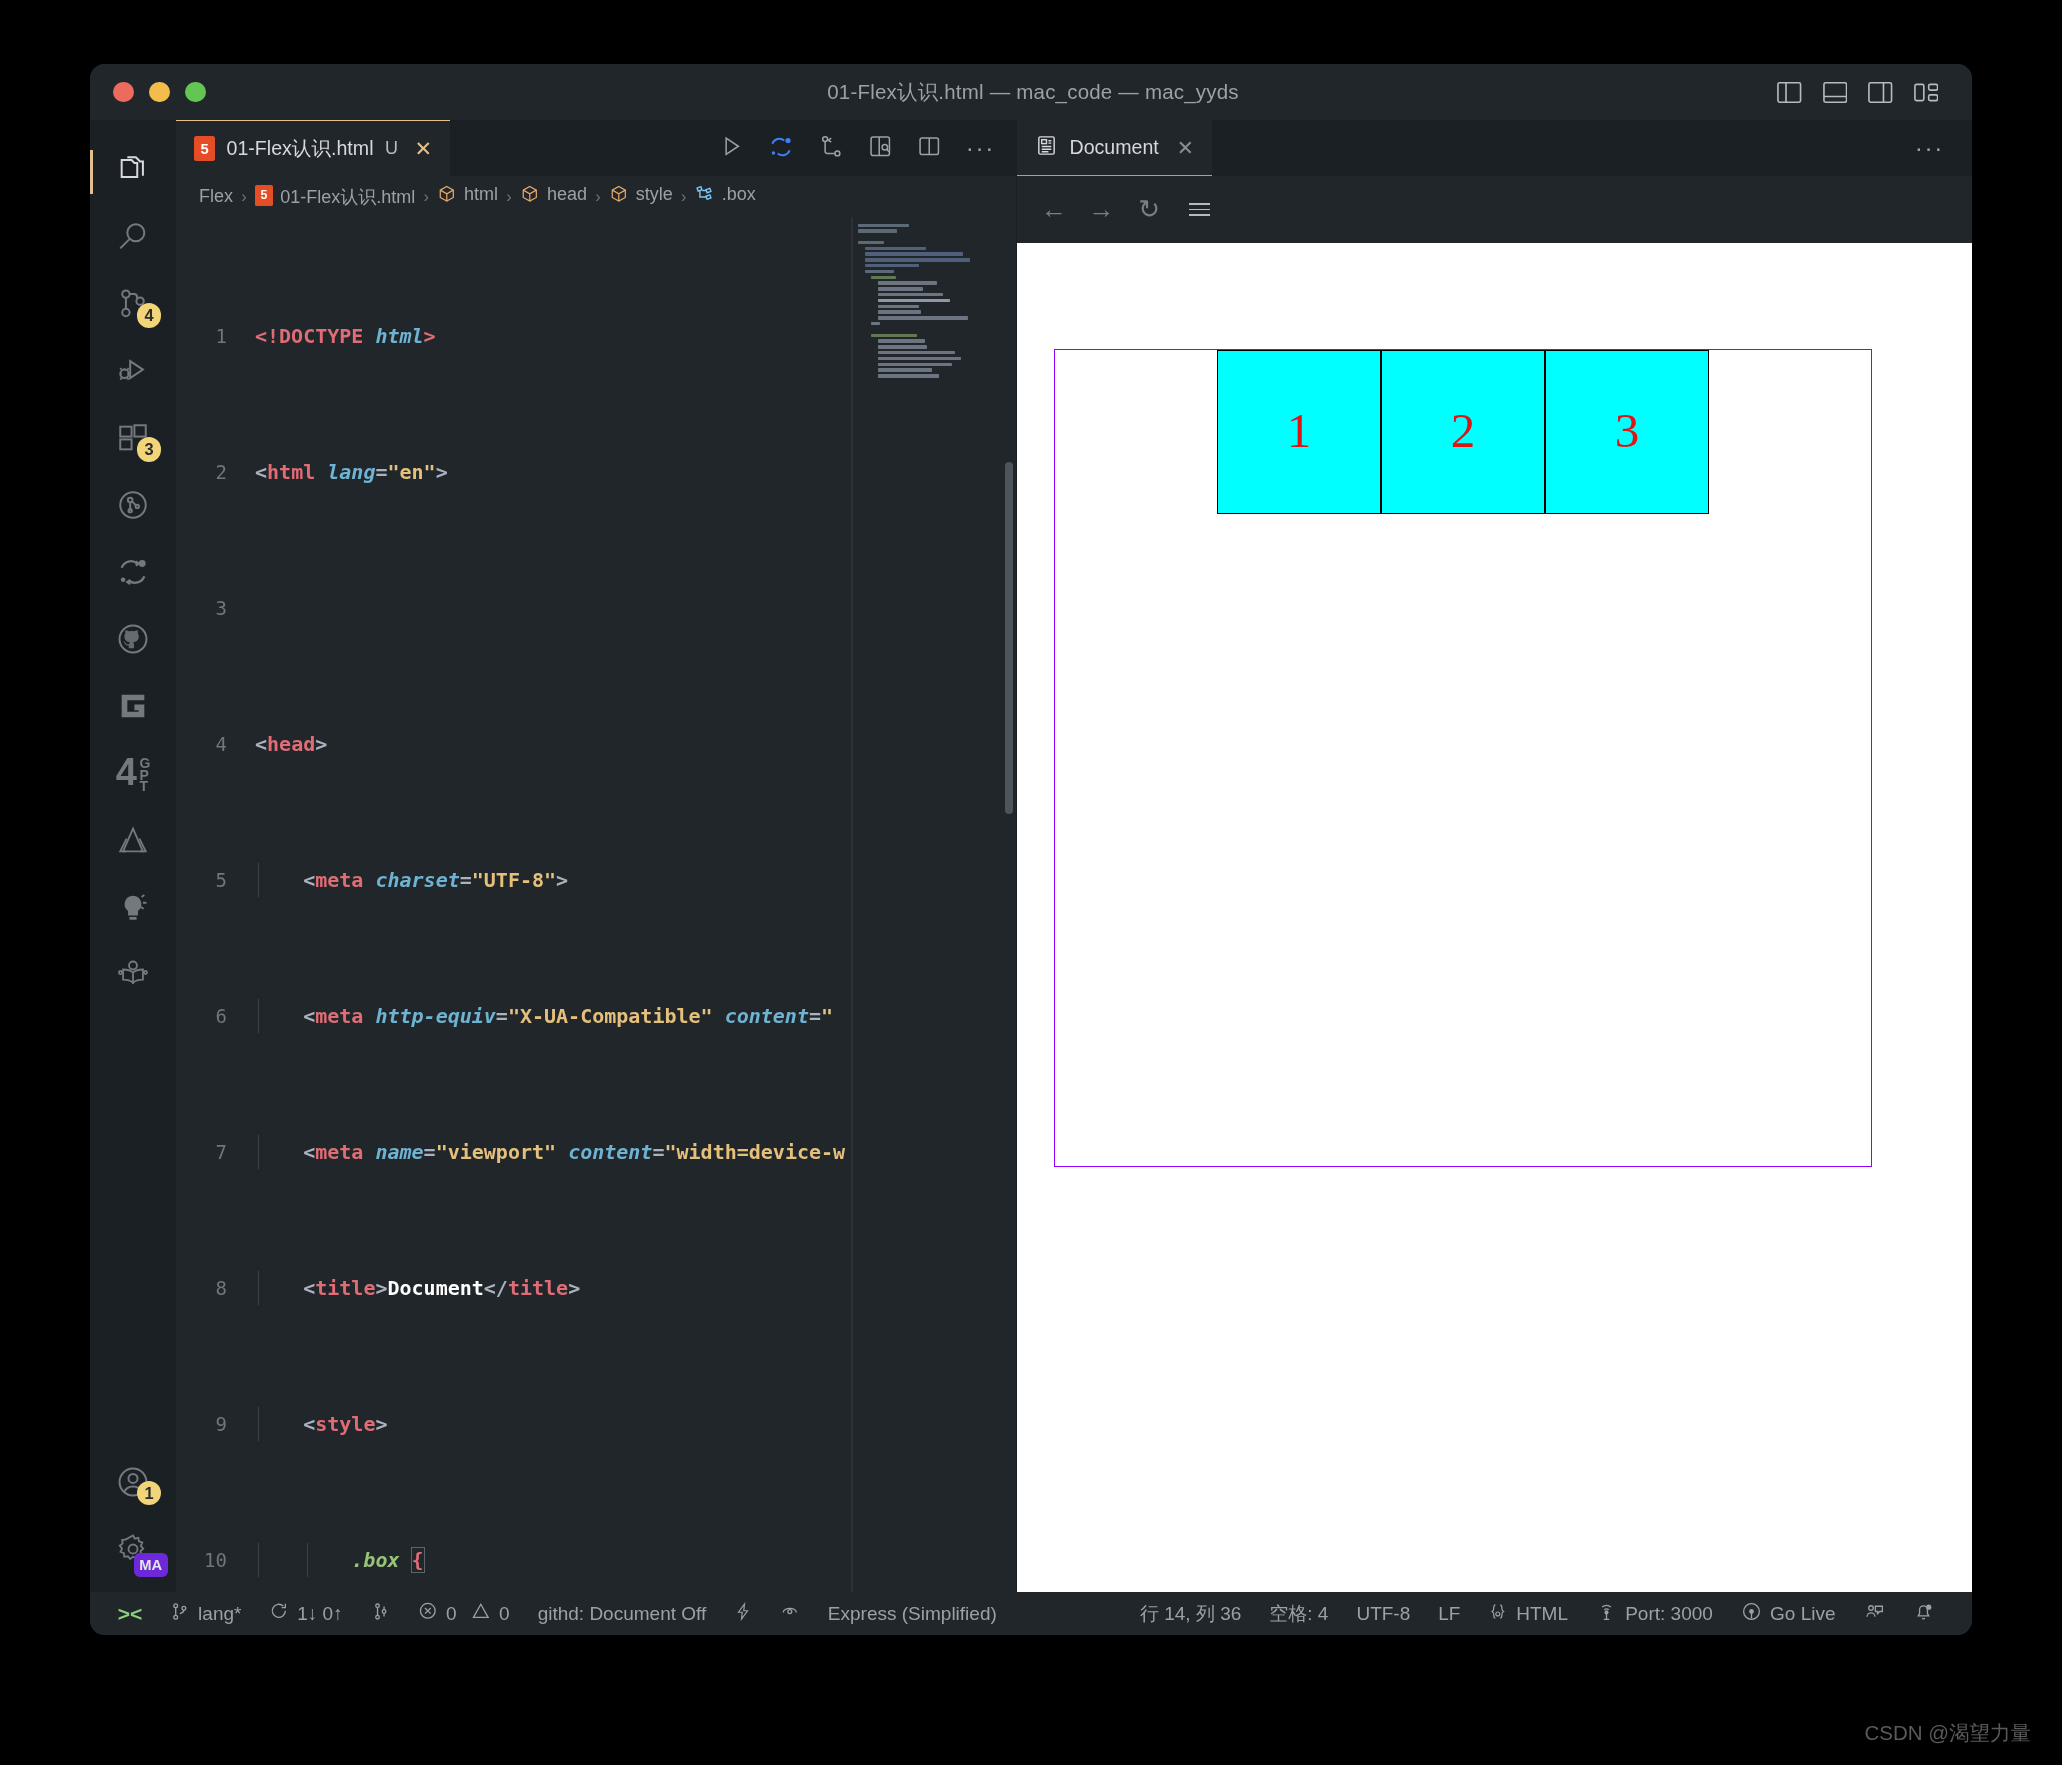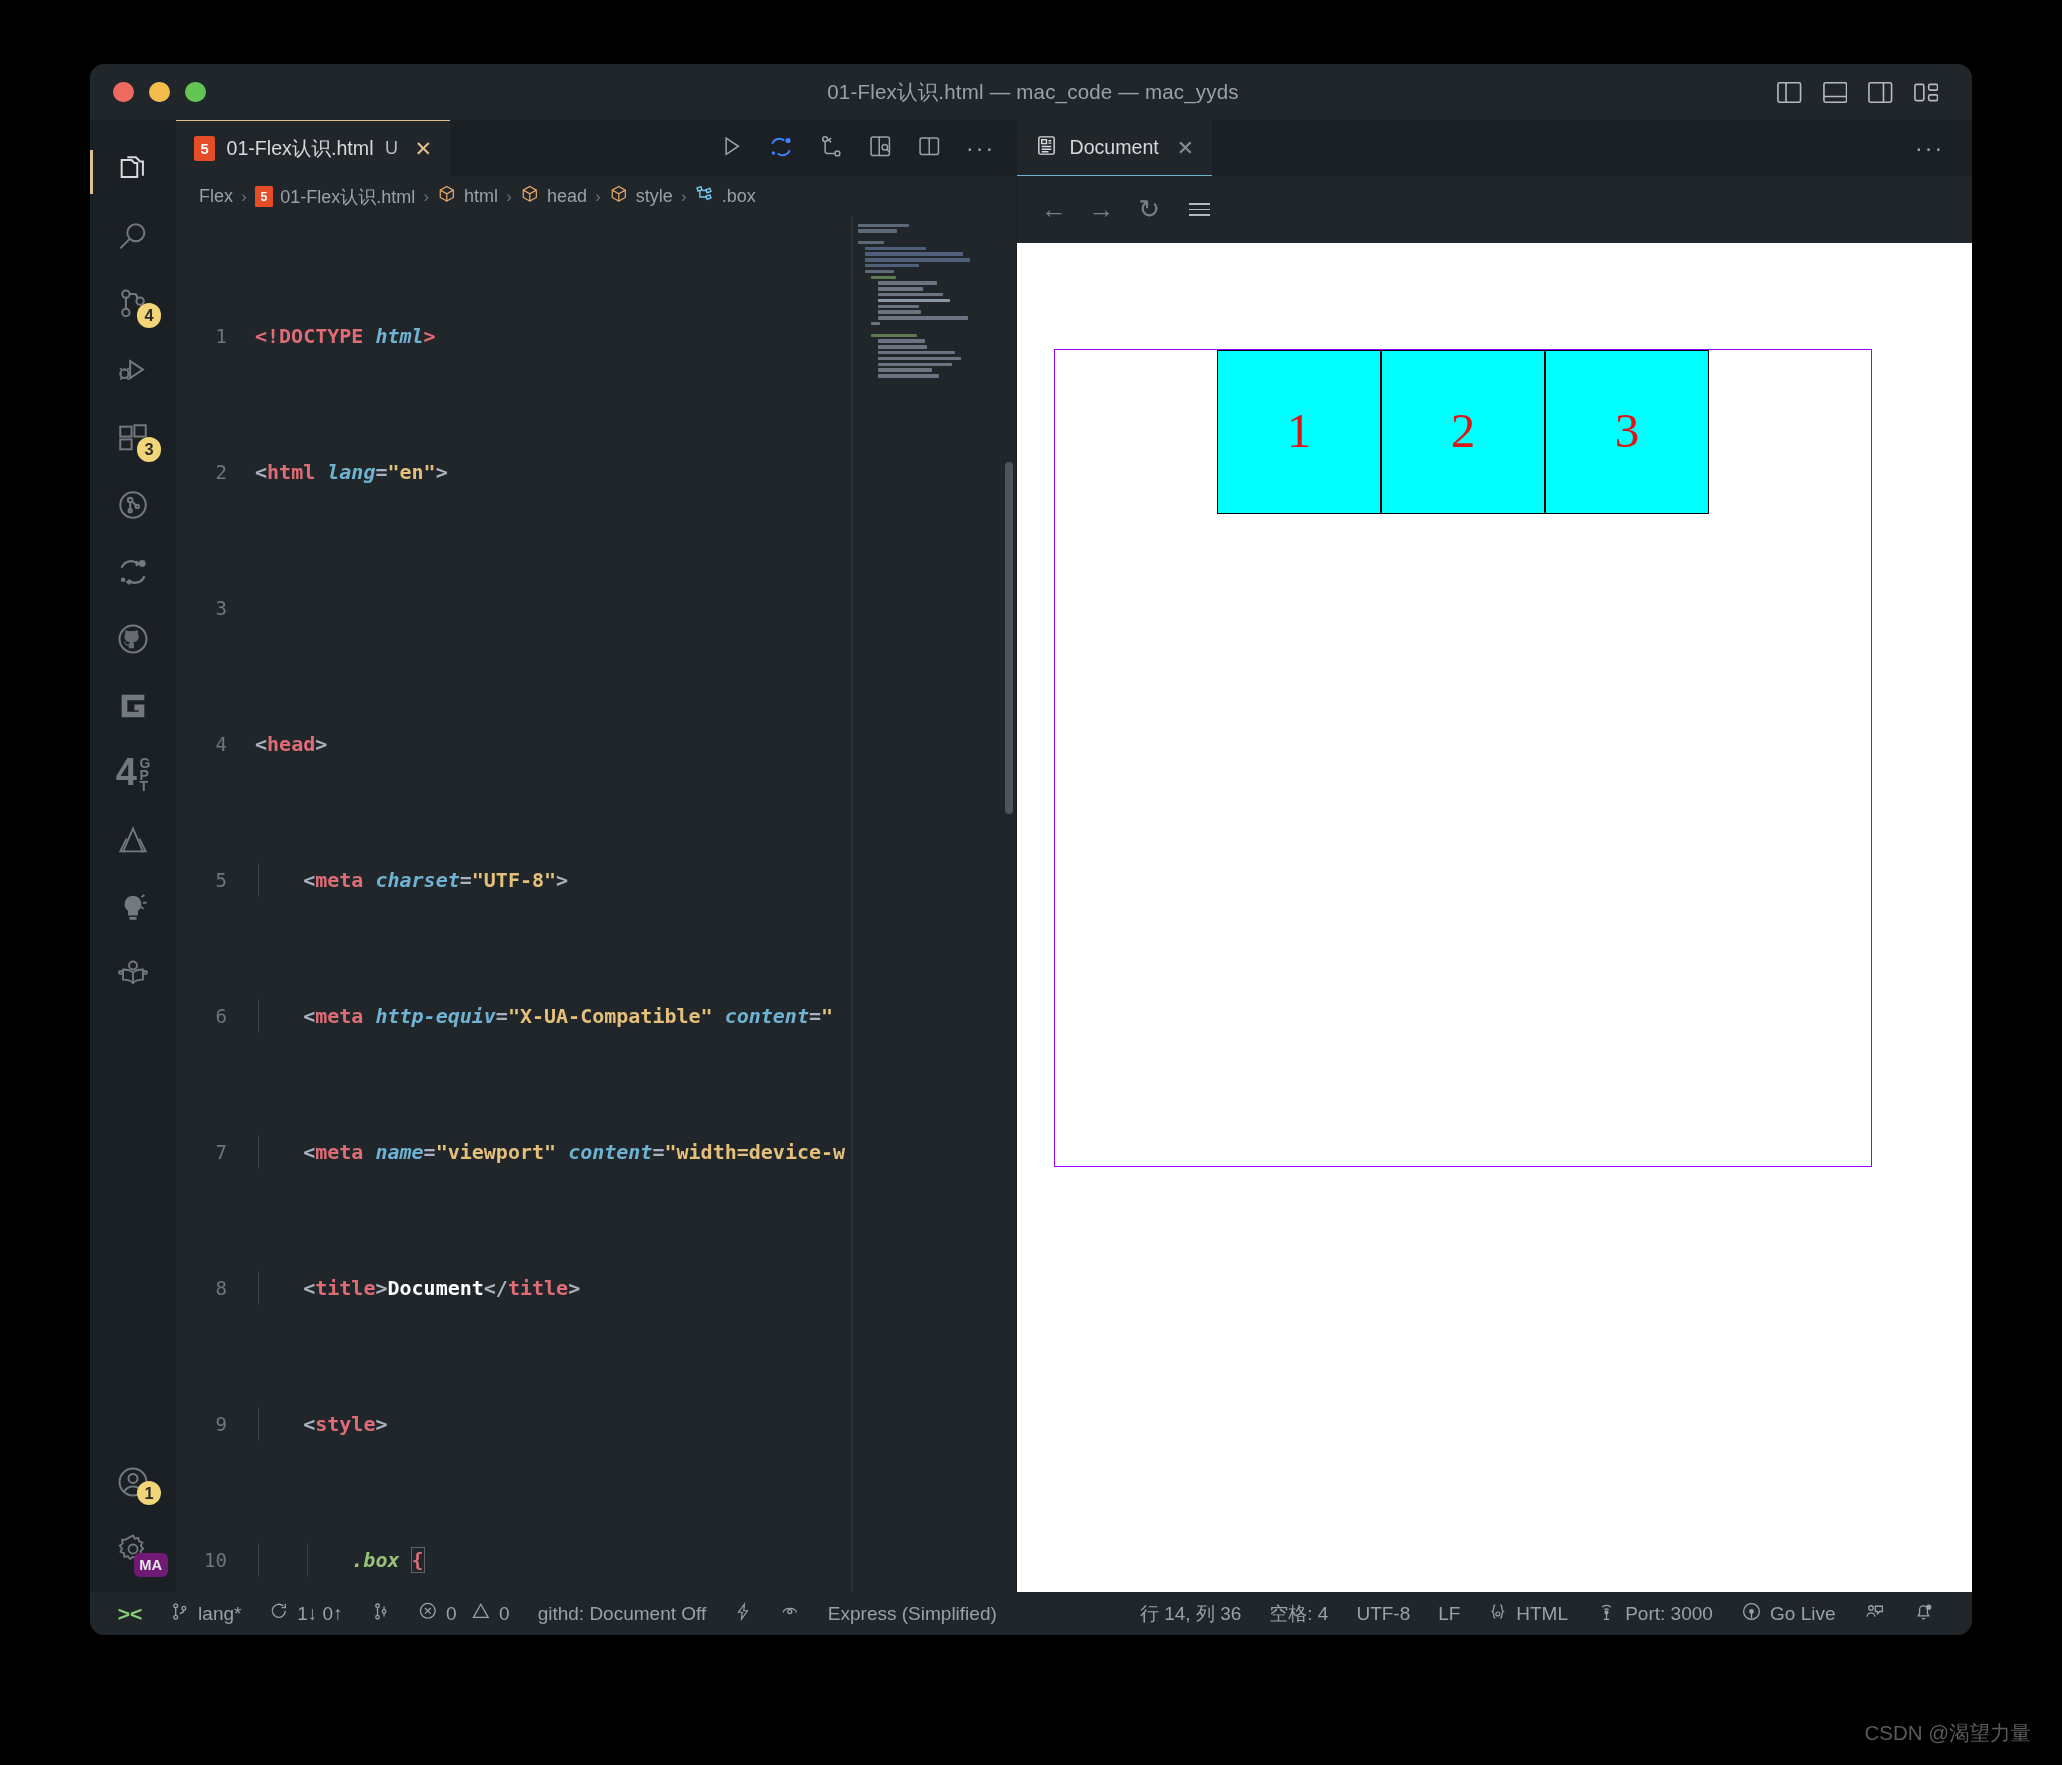--- a/index.html
+++ b/index.html
@@ -65,21 +65,21 @@
     width: 2.5px; background: #e2c08d;
   }
   .badge {
     position: absolute; right: 14.7px; bottom: 11.5px;
     min-width: 24.5px; height: 24.5px; border-radius: 12.3px;
     background: #f2d479; color: #2b2b2b;
     font-size: 16.4px; font-weight: bold;
     display: flex; align-items: center; justify-content: center;
     padding: 0 5.7px;
   }
-  .badge.gray { background: #701a75; color: #e4e6e8; font-size: 14.7px; border-radius: 5.7px;
+  .badge.gray { background: #6d28d9; color: #e4e6e8; font-size: 14.7px; border-radius: 5.7px;
                 right: 8.2px; bottom: 6.5px; margin-top: 7px; }
   .act-spacer { flex: 1; }
   .gpt-glyph { display: flex; align-items: flex-start; color: #73797e; }
   .gpt-4 { font-size: 38px; font-weight: bold; line-height: 33px; }
   .gpt-letters { font-size: 14px; font-weight: bold; line-height: 11.5px; margin-top: 1.6px; margin-left: 2.5px;}
 
   
   .editorcol { flex: 1; display: flex; flex-direction: column; min-width: 0; background: #21262b; }
 
   .tabsrow { height: 56px; min-height: 56px; display: flex; background: #1b2025; align-items: stretch; }
@@ -103,21 +103,21 @@
   }
   .tabs-actions .dots { font-size: 24.5px; letter-spacing: 1.6px; }
 
   .breadcrumb {
     height: 41px; min-height: 41px; display: flex; align-items: center;
     padding-left: 23px; gap: 8.2px;
     color: #9aa1a8; font-size: 18px;
     background: #21262b;
   }
   .bc-sep { color: #6e757b; font-size: 16.4px; }
-  .bc-item { display: flex; align-items: center; gap: 7.4px; }
+  .bc-item { display: flex; gap: 7.4px; }
   .bc-cube { color: #e8a86a; }
   .bc-css { color: #7cc7ef; }
   .bc-html5 {
     width: 18px; height: 21px; background: #e44d26; border-radius: 1.6px;
     color: #fff; font-size: 12.3px; font-weight: bold;
     display: flex; align-items: center; justify-content: center;
   }
 
   .editorwrap { flex: 1; position: relative; overflow: hidden; background: #21262b; }
   .code {

